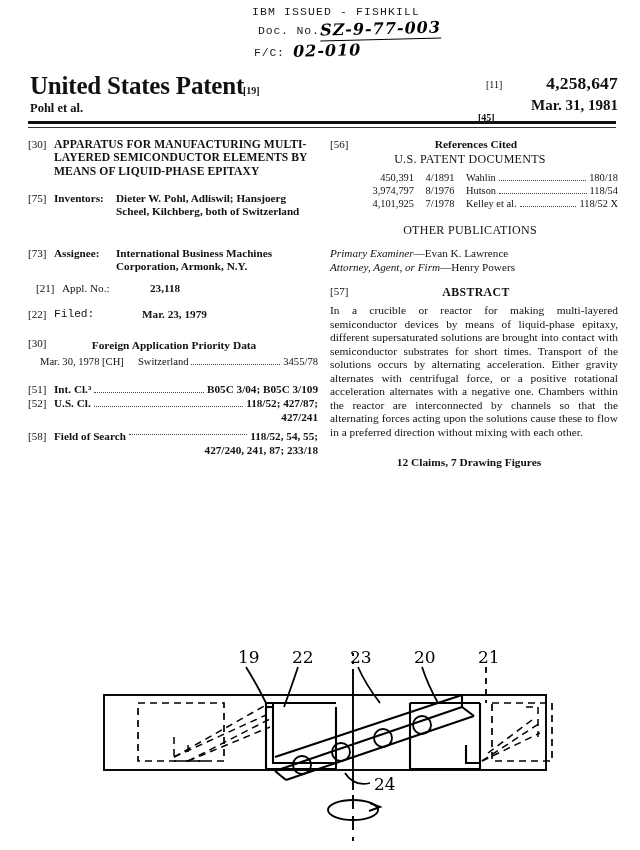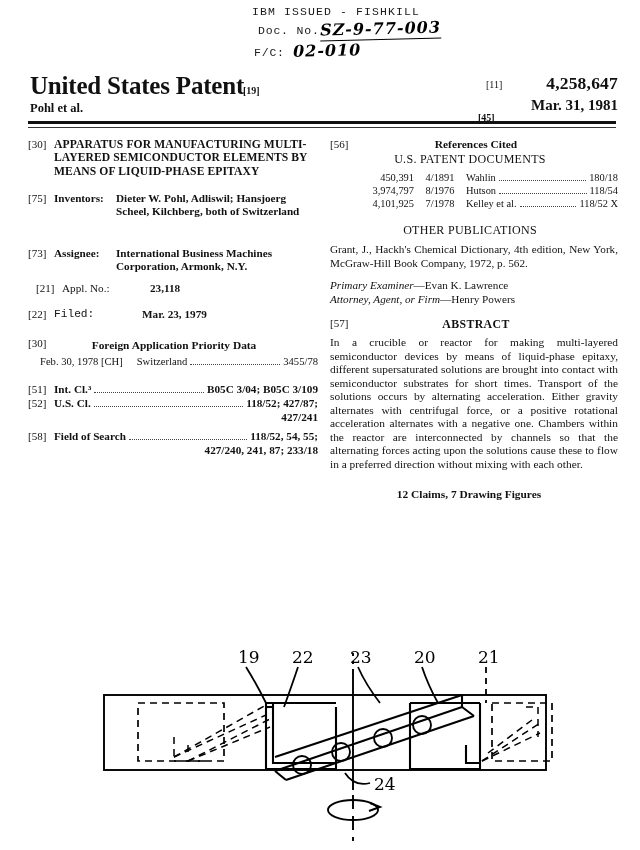--- a/index.html
+++ b/index.html
@@ -375,21 +375,21 @@
       <div class="fld-label filed-label" style="font-weight:normal;font-family:Liberation Mono, monospace;">Filed:</div>
       <div class="fld-body">Mar. 23, 1979</div>
     </div>
 
     <div style="margin-top:16px;">
       <div style="display:flex;">
         <div class="fld-code">[30]</div>
         <div class="hdr30" style="margin-left:0;">Foreign Application Priority Data</div>
       </div>
       <div class="prio-line">
-        <span>Feb. 30, 1978 [CH]</span>
+        <span>Mar. 30, 1978 [CH]</span>
         <span style="width:14px;"></span>
         <span>Switzerland</span>
         <span class="dots"></span>
         <span>3455/78</span>
       </div>
     </div>
 
     <div class="class-block">
       <div class="class-row">
         <span class="fld-code">[51]</span>
@@ -397,21 +397,21 @@
         <span class="dots"></span>
         <span class="c-val">B05C 3/04; B05C 3/109</span>
       </div>
       <div class="class-row">
         <span class="fld-code">[52]</span>
         <span class="c-label">U.S. Cl.</span>
         <span class="dots"></span>
         <span class="c-val">118/52; 427/87;</span>
       </div>
       <div class="class-cont">427/241</div>
-      <div class="class-row" style="margin-top:5px;">
+      <div class="class-row" style="margin-top:5px;align-items:center;">
         <span class="fld-code">[58]</span>
         <span class="c-label">Field of Search</span>
         <span class="dots"></span>
         <span class="c-val">118/52, 54, 55;</span>
       </div>
       <div class="class-cont">427/240, 241, 87; 233/18</div>
     </div>
 
   </div>
 
@@ -441,21 +441,20 @@
       <div class="ref-row">
         <span class="ref-num">4,101,925</span>
         <span class="ref-date">7/1978</span>
         <span class="ref-name">Kelley et al.</span>
         <span class="dots"></span>
         <span class="ref-class">118/52 X</span>
       </div>
     </div>
 
     <div class="pub-head">OTHER PUBLICATIONS</div>
-    <div class="pub-text">Grant, J., Hackh's Chemical Dictionary, 4th edition, New York, McGraw-Hill Book Company, 1972, p. 562.</div>
 
     <div class="exam-line">
       <i>Primary Examiner</i><span>—</span><span>Evan K. Lawrence</span>
     </div>
     <div class="exam-line" style="margin-top:0;">
       <i>Attorney, Agent, or Firm</i><span>—</span><span>Henry Powers</span>
     </div>
 
     <div class="abs-head">
       <div class="fld-code">[57]</div>

